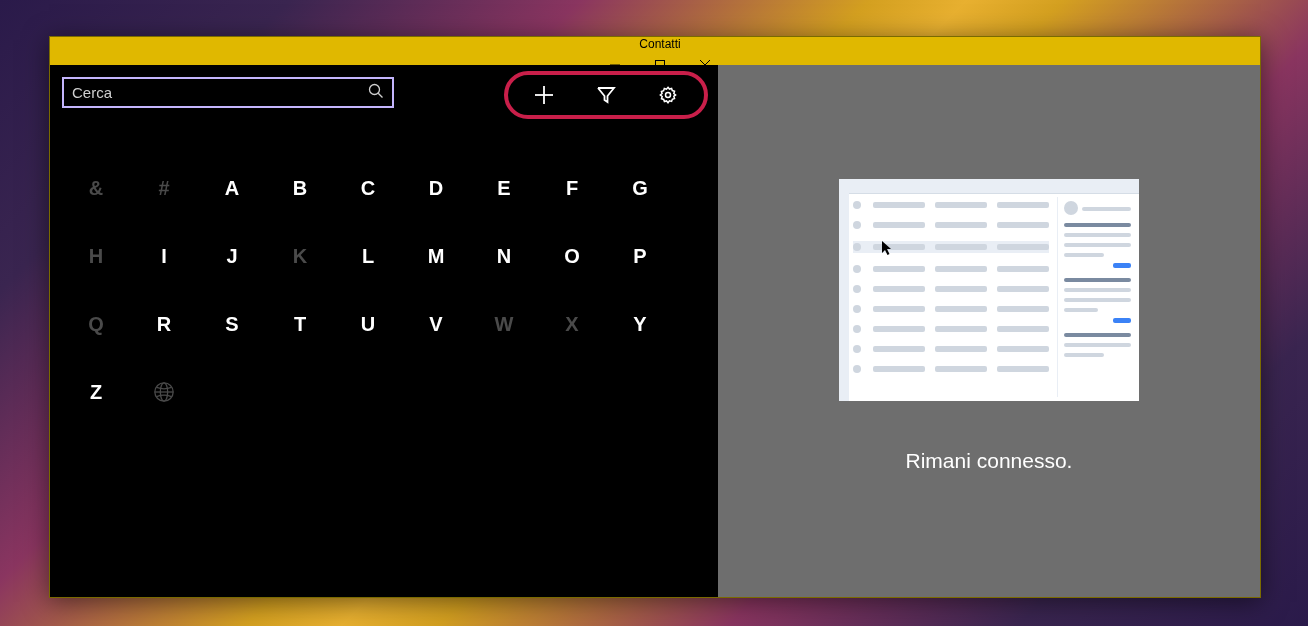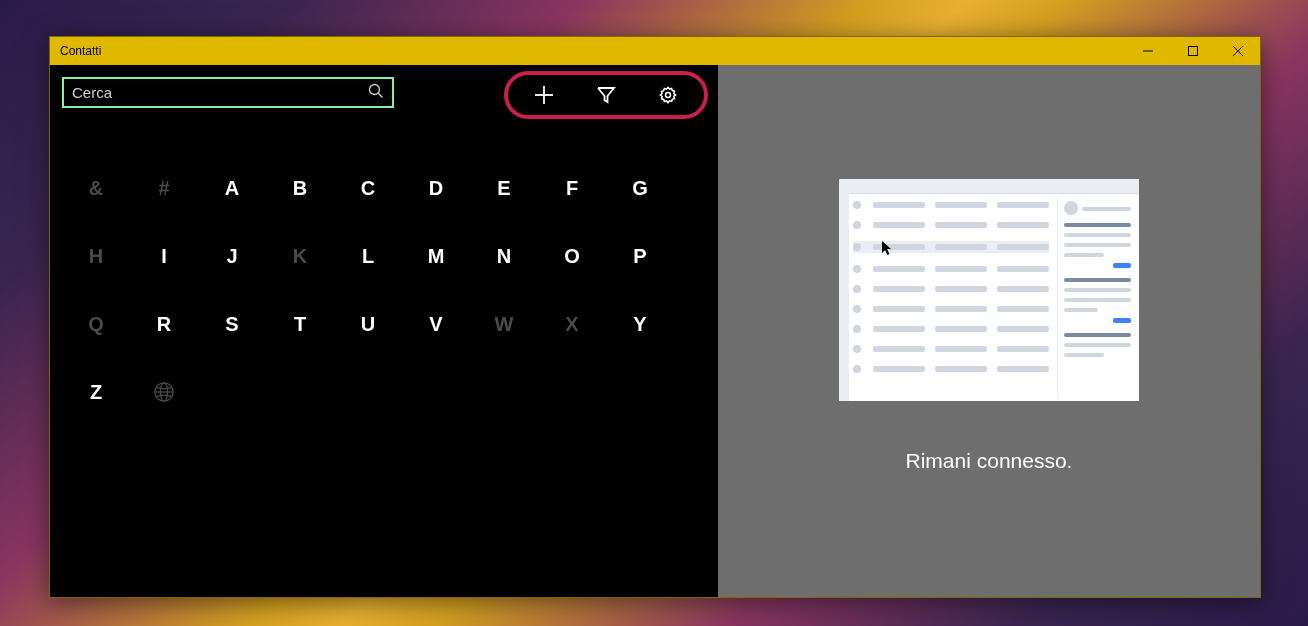--- a/index.html
+++ b/index.html
@@ -21,20 +21,21 @@
     border: 1px solid #7a6a00;
     box-shadow: 0 4px 24px rgba(0,0,0,0.5);
   }
   .titlebar {
     height: 28px;
     background: #e0b800;
     display: flex;
     align-items: center;
     justify-content: space-between;
     padding-left: 10px;
+    flex-direction: column;
   }
   .titlebar-title {
     font-size: 12px;
     color: #000;
   }
   .win-controls {
     display: flex;
     height: 100%;
   }
   .win-btn {
@@ -70,21 +71,21 @@
     text-align: center;
   }
   .search-wrap {
     display: flex;
     align-items: center;
     gap: 8px;
   }
   .search-box {
     flex: 0 0 332px;
     height: 31px;
-    border: 2px solid #86efac;
+    border: 2px solid #c4b5fd;
     background: #000;
     display: flex;
     align-items: center;
     padding: 0 8px;
   }
   .search-input {
     flex: 1;
     background: transparent;
     border: none;
     color: #cfcfcf;

